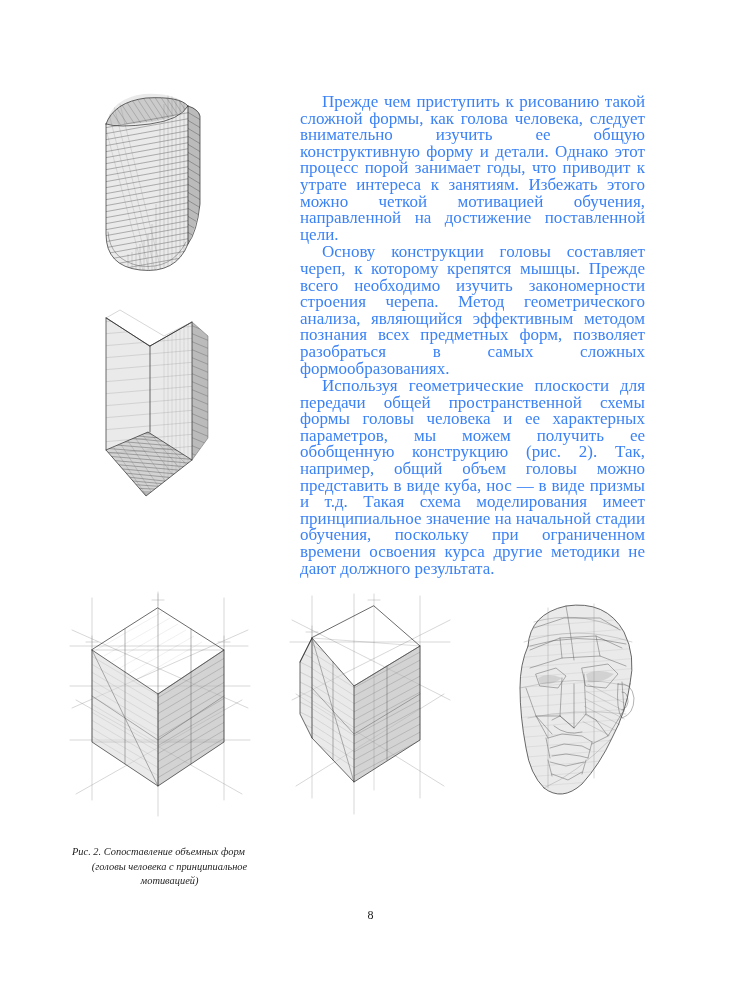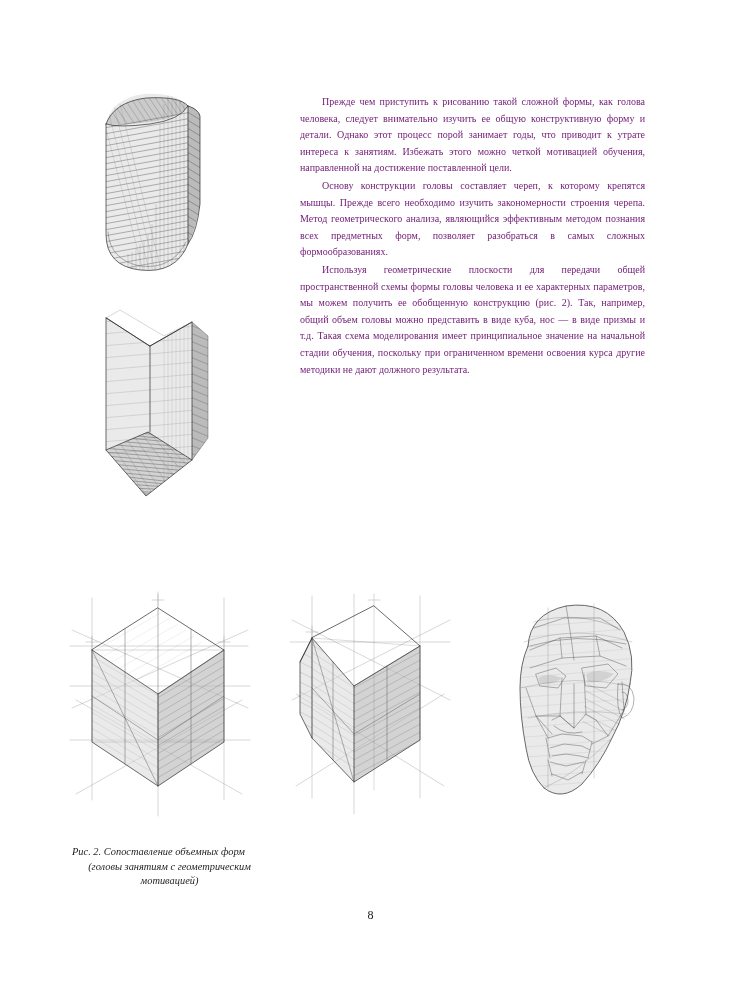--- a/index.html
+++ b/index.html
@@ -20,23 +20,23 @@
   }
 
   
   .text-column {
     position: absolute;
     left: 300px;
     top: 94px;
     width: 345px;
   }
   .para {
-    font-size: 10px;
+    font-size: 17px;
     line-height: 16.6px;
-    color: #701a75;
+    color: #3b82f6;
     text-align: justify;
     text-indent: 22px;
     margin: 0 0 1px 0;
     font-family: "Liberation Serif", serif;
   }
 
   
   .caption {
     position: absolute;
     left: 72px;
@@ -386,19 +386,19 @@
   </div>
 
   <div class="text-column">
     <p class="para">Прежде чем приступить к рисованию такой сложной формы, как голова человека, следует внимательно изучить ее общую конструктивную форму и детали. Однако этот процесс порой занимает годы, что приводит к утрате интереса к занятиям. Избежать этого можно четкой  мотивацией обучения, направленной на достижение поставленной цели.</p>
     <p class="para">Основу конструкции головы составляет череп, к которому крепятся мышцы. Прежде всего необходимо изучить закономерности строения черепа. Метод геометрического анализа, являющийся эффективным методом познания всех предметных форм,  позволяет разобраться в самых сложных формообразованиях.</p>
     <p class="para">Используя геометрические плоскости для передачи общей пространственной схемы формы головы человека и ее характерных параметров, мы можем получить ее обобщенную конструкцию (рис. 2). Так, например, общий объем головы можно представить в виде куба,  нос — в виде призмы и т.д. Такая схема моделирования имеет принципиальное значение на начальной стадии обучения, поскольку при ограниченном времени освоения курса другие методики не дают должного результата.</p>
   </div>
 
   <div class="caption">
     <span class="l1">Рис. 2. Сопоставление объемных форм</span>
-    <span class="l2">(головы занятиям с геометрическим</span>
+    <span class="l2">(головы человека с принципиальное</span>
     <span class="l3">мотивацией)</span>
   </div>
 
   <div class="page-number">8</div>
 
 </div>
 
 </body></html>

